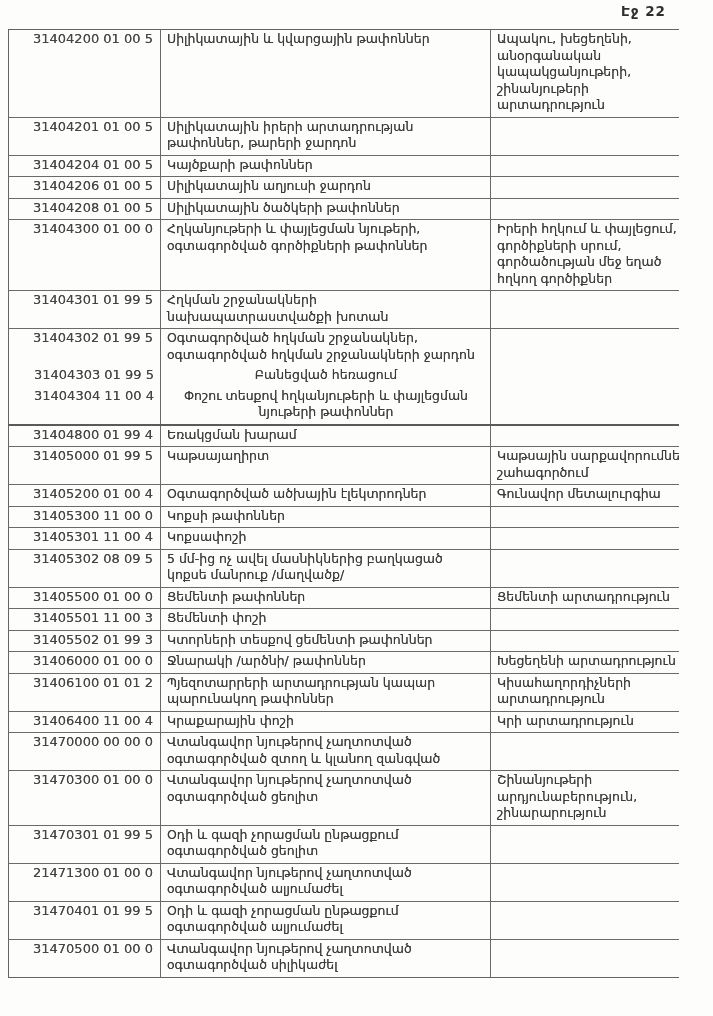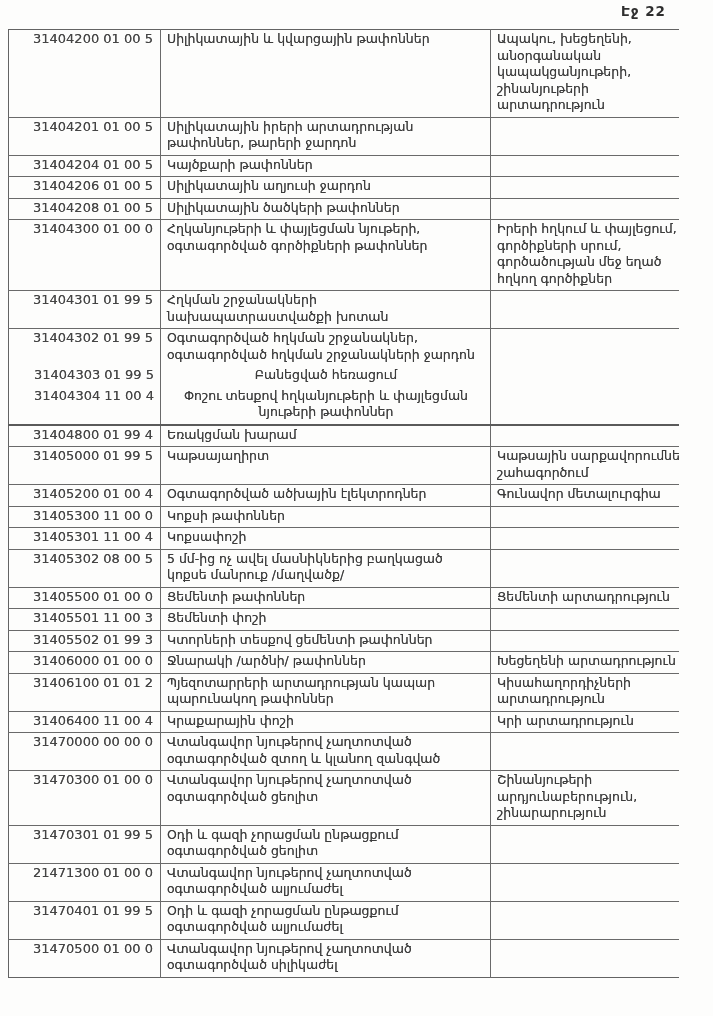--- a/index.html
+++ b/index.html
@@ -142,21 +142,21 @@
       <td class="code">31405300 11 00 0</td>
       <td class="desc">Կոքսի թափոններ</td>
       <td class="note"></td>
     </tr>
         <tr>
       <td class="code">31405301 11 00 4</td>
       <td class="desc">Կոքսափոշի</td>
       <td class="note"></td>
     </tr>
         <tr>
-      <td class="code">31405302 08 00 5</td>
+      <td class="code">31405302 08 09 5</td>
       <td class="desc">5 մմ-ից ոչ ավել մասնիկներից բաղկացած կոքսե մանրուք /մաղվածք/</td>
       <td class="note"></td>
     </tr>
         <tr>
       <td class="code">31405500 01 00 0</td>
       <td class="desc">Ցեմենտի թափոններ</td>
       <td class="note">Ցեմենտի արտադրություն</td>
     </tr>
         <tr>
       <td class="code">31405501 11 00 3</td>

